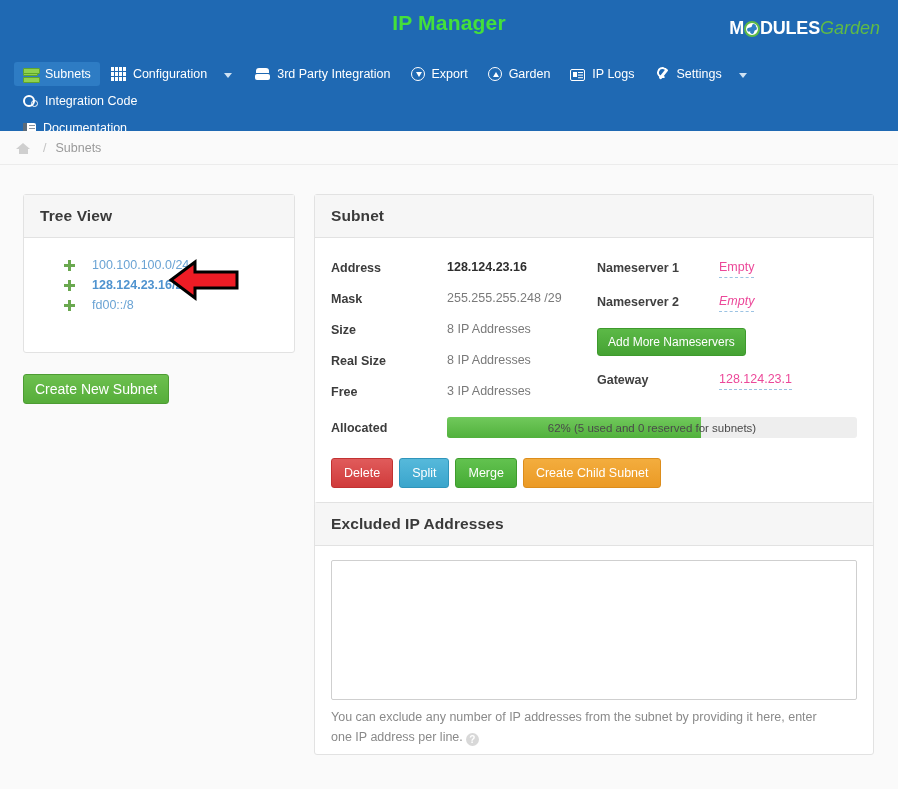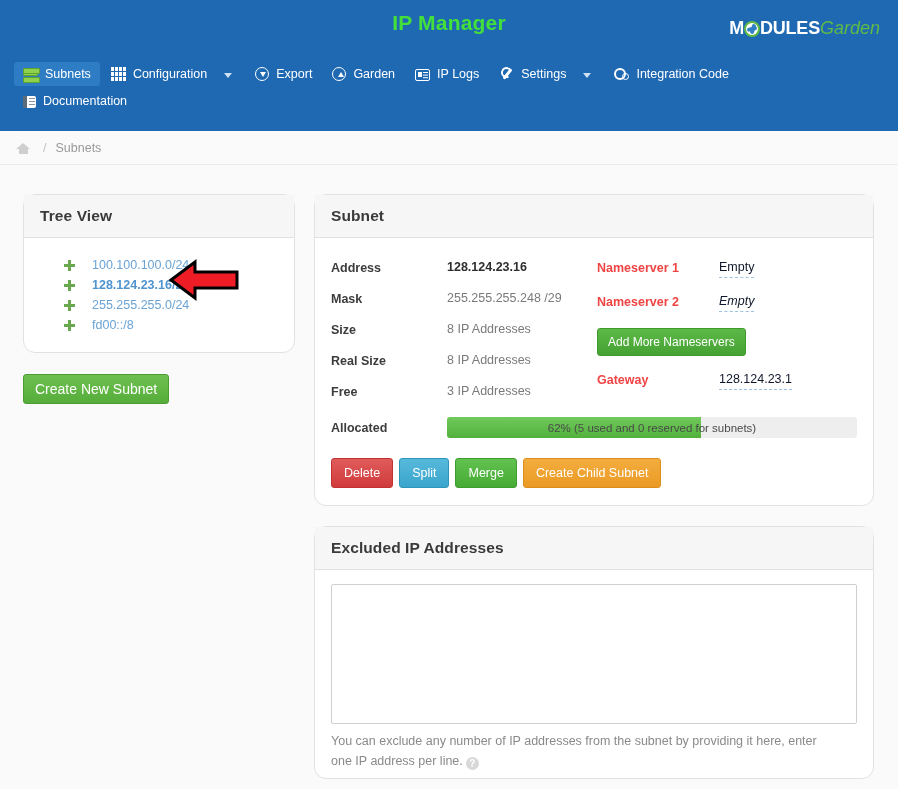--- a/index.html
+++ b/index.html
@@ -155,21 +155,21 @@
     border-left:7px solid transparent; border-right:7px solid transparent; border-bottom:6px solid #cfcfcf;
   }
   .ico-home::after {
     content:""; position:absolute; left:2.5px; top:7px; width:9px; height:6px; background:#cfcfcf;
   }
   .bc-sep { color: #c3c3c3; margin-right: 9px; }
 
   
   .panel {
     position: absolute; background: #ffffff;
-    border: 1px solid #e2e2e2; border-radius: 12px;
+    border: 1px solid #e2e2e2; border-radius: 3px;
   }
   .panel-head {
     background: #f6f6f6; border-bottom: 1px solid #e2e2e2;
     padding: 12px 16px; font-size: 15.5px; font-weight: bold; color: #3a3a3a;
     letter-spacing: .1px;
   }
   .panel-body { padding: 16px; }
 
   
   #tree-panel { left: 23px; top: 194px; width: 272px; height: 159px; }
@@ -207,23 +207,23 @@
   
   #subnet-panel { left: 314px; top: 194px; width: 560px; height: 312px; }
   #subnet-panel .panel-body { padding: 22px 16px 10px 16px; }
   .subnet-grid { display: flex; }
   .col-left { width: 268px; }
   .col-right { width: 262px; }
   .row { display: flex; align-items: flex-start; margin-bottom: 16px; }
   .lbl { width: 116px; font-size: 12.5px; font-weight: bold; color: #3c3c3c; flex: none; padding-top:1px; }
   .val { font-size: 12.5px; color: #7a7a7a; }
   .val.strong { font-weight: bold; color: #2e2e2e; }
-  .lbl-r { width: 122px; font-size: 12.5px; font-weight: bold; color: #ef4444; flex:none; padding-top:1px; }
+  .lbl-r { width: 122px; font-size: 12.5px; font-weight: bold; color: #404040; flex:none; padding-top:1px; }
   .editable {
-    font-size: 12.5px; color: #0f172a; cursor: pointer;
+    font-size: 12.5px; color: #ec4899; cursor: pointer;
     border-bottom: 1px dashed #9cc3e3; padding-bottom: 3px; display: inline-block;
   }
   .editable.italic { font-style: italic; }
   #add-ns-btn {
     background: linear-gradient(#5cb947, #45a233); border: 1px solid #3e9a2d;
     padding: 6px 10px; font-size: 12px;
   }
   .progress-row { display: flex; align-items: center; margin-top: 2px; }
   .progress {
     position: relative; height: 21px; width: 413px; background: #eeeeee;
@@ -238,21 +238,21 @@
     display: flex; align-items: center; justify-content: center;
     font-size: 11.5px; color: #4a4a4a;
   }
   .btn-row { display: flex; gap: 6px; margin-top: 20px; }
   .btn-delete { background: linear-gradient(#e05b5b, #d03b3b); border:1px solid #c23232; }
   .btn-split  { background: linear-gradient(#56b9db, #3aa5cc); border:1px solid #2f95bb; }
   .btn-merge  { background: linear-gradient(#62c24f, #46ab35); border:1px solid #3f9c2e; }
   .btn-child  { background: linear-gradient(#f3ad3e, #eb9a25); border:1px solid #dc8d1c; }
 
   
-  #excluded-panel { left: 314px; top: 526px; width: 560px; height: 253px; }
+  #excluded-panel { left: 314px; top: 502px; width: 560px; height: 253px; }
   #excluded-panel .panel-body { padding: 14px 16px 10px 16px; }
   .textarea {
     width: 100%; height: 140px; border: 1px solid #cfcfcf; border-radius: 2px;
     background: #ffffff; resize: none; font-family: "Liberation Sans", sans-serif;
     font-size: 12.5px; padding: 6px; color: #444;
   }
   .helptext {
     font-size: 12.5px; color: #8a8a8a; margin-top: 3px; line-height: 20px;
     max-width: 500px;
   }
@@ -297,20 +297,24 @@
               <span></span>
             <span></span>
               <span></span>
               <span></span>
               <span></span>
           </span>
           <span>Configuration</span>
         </div>
         <span class="nav-caret"></span>
 
+        <div class="nav-item">
+          <span class="ico ico-people"></span>
+          <span>3rd Party Integration</span>
+        </div>
 
         <div class="nav-item">
           <span class="ico ico-circle ico-export"></span>
           <span>Export</span>
         </div>
 
         <div class="nav-item">
           <span class="ico ico-circle ico-import"></span>
           <span>Garden</span>
         </div>
@@ -353,24 +357,20 @@
       <div class="tree-item">
         <span class="ico-move"></span>
         <span>100.100.100.0/24</span>
       </div>
       <div class="tree-item selected">
         <span class="ico-move"></span>
         <span>128.124.23.16/29</span>
       </div>
       <div class="tree-item">
         <span class="ico-move"></span>
-        <span>255.255.255.0/24</span>
-      </div>
-      <div class="tree-item">
-        <span class="ico-move"></span>
         <span>fd00::/8</span>
       </div>
     </div>
   </div>
 
   <svg class="arrow-annot" viewBox="0 0 72 44">
     <polygon points="3,22 27,4 27,14 69,14 69,30 27,30 27,40" fill="#ee1c25" stroke="#000000" stroke-width="3" stroke-linejoin="miter"></polygon>
   </svg>
 
   <button class="btn" id="create-subnet-btn">Create New Subnet</button>

